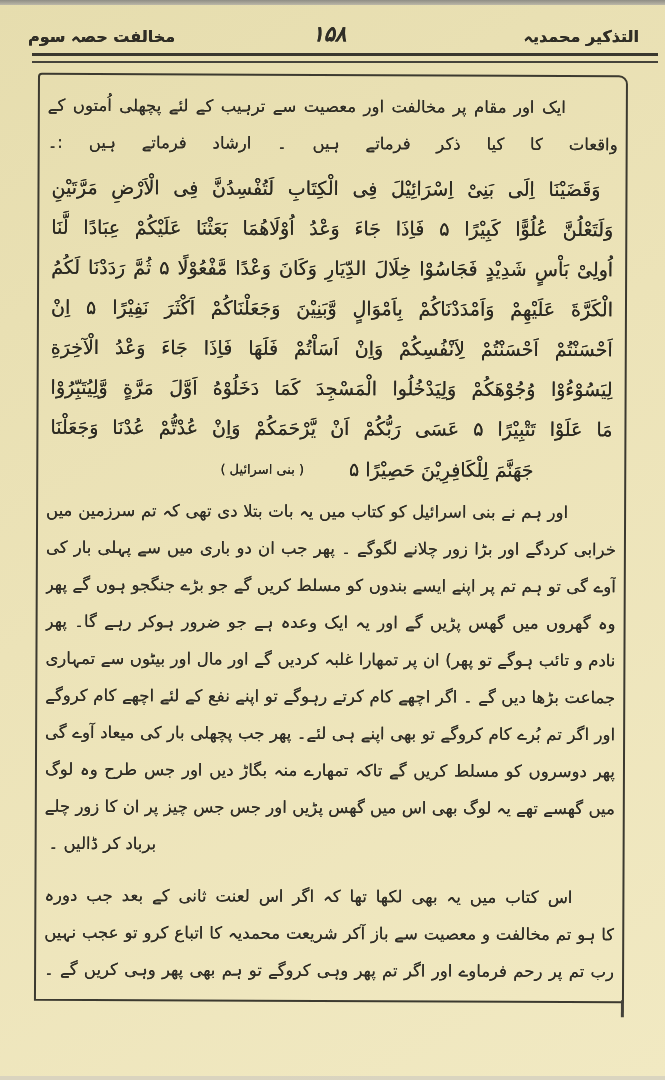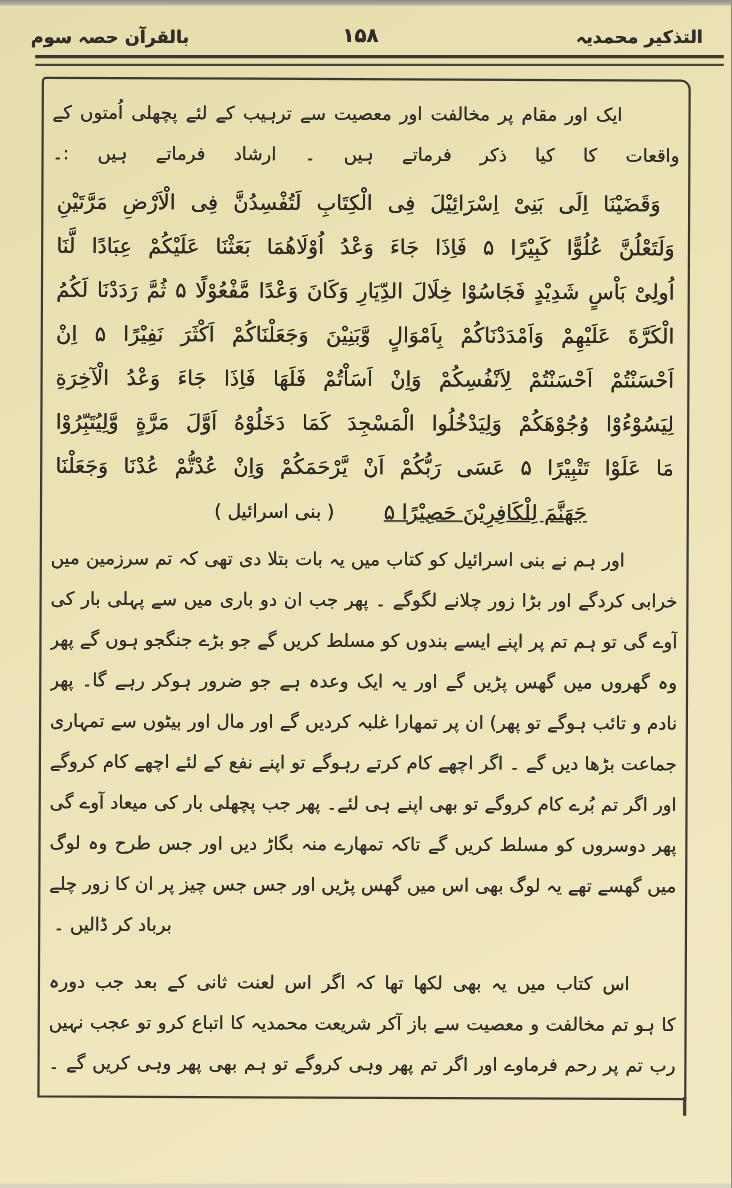--- a/index.html
+++ b/index.html
@@ -19,21 +19,21 @@
   .edge-left{top:0;left:0;width:7px;height:100%;background:linear-gradient(180deg,#8e8b82 0%,#88imaginary 0%,#8a8379 60%,#7b6d60 100%);}
   .edge-bottom{bottom:0;left:0;right:0;height:4px;background:#d5d0bf;opacity:.8;}
 
   .header{
     display:flex;justify-content:space-between;align-items:flex-end;
     direction:rtl;
     margin:22px 26px 0 28px;
     font-size:16px;font-weight:bold;
     text-shadow:0 0 .5px currentColor;
   }
-  .h-num{font-size:18px;letter-spacing:2px;transform:translatex(-20px);}
+  .h-num{font-size:21px;letter-spacing:2px;transform:translatex(-20px);font-style:italic;}
 
   .rule{
     margin:7px 7px 0 32px;
     height:5px;
     border-top:3px solid #3a382e;
     border-bottom:2px solid #45433a;
   }
 
   .frame{
     position:relative;
@@ -60,39 +60,39 @@
   .q{height:40px;line-height:40px;font-size:19px;word-spacing:2px;color:#2c2a22;}
 
   .intro .tline:first-child{padding-right:52px;}
   .qlines .tline:first-child{padding-right:13px;}
   .tlines .tline:first-child{padding-right:48px;}
   .closing .tline:first-child{padding-right:42px;}
 
   .quran{margin:6px 4px 2px 4px;}
   .qlast{display:flex;direction:rtl;align-items:center;height:42px;
          font-size:19px;text-shadow:0 0 .5px currentColor;color:#2c2a22;}
-  .qlast .q-verse{margin-right:14%;text-decoration:underline;}
-  .qlast .q-ref{margin-right:8%;font-size:17px;}
+  .qlast .q-verse{margin-right:14%;}
+  .qlast .q-ref{margin-right:8%;font-size:13px;}
 
   .trans{margin-top:3px;}
   .flushleft{text-align:left;text-align-last:left;padding-left:4px;}
   .closing{margin-top:15px;}
 </style>
 </head>
 <body>
 
 <div class="page">
   <div class="edge edge-top"></div>
   <div class="edge edge-left"></div>
   <div class="edge edge-bottom"></div>
 
   <div class="header">
     <span class="h-right">التذکیر محمدیہ</span>
     <span class="h-num">۱۵۸</span>
-    <span class="h-left">بالقرآن حصہ سوم</span>
+    <span class="h-left">مخالفت حصہ سوم</span>
   </div>
 
   <div class="rule"></div>
 
   <div class="frame">
 
     <div class="intro">
         <div class="tline u">ایک اور مقام پر مخالفت اور معصیت سے ترہیب کے لئے پچھلی اُمتوں کے</div>
         <div class="tline u">واقعات کا کیا ذکر فرماتے ہیں ۔ ارشاد فرماتے ہیں :۔</div>
       </div>

